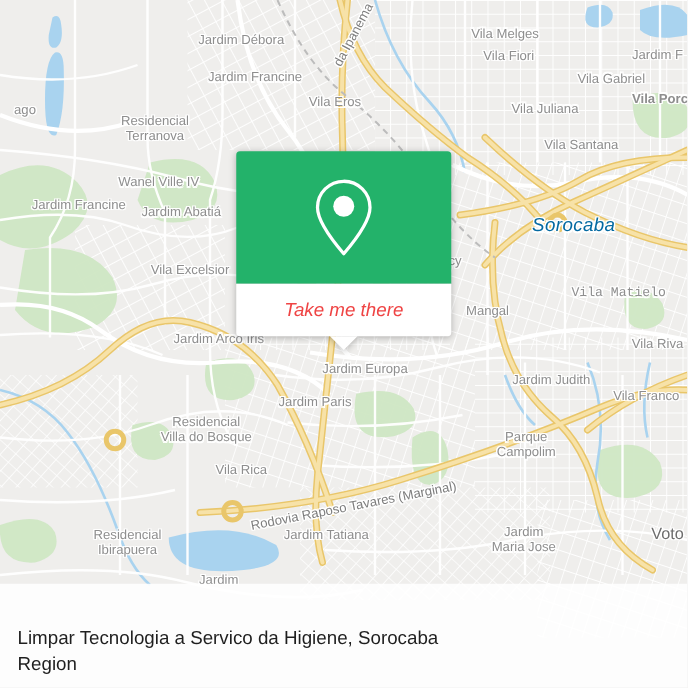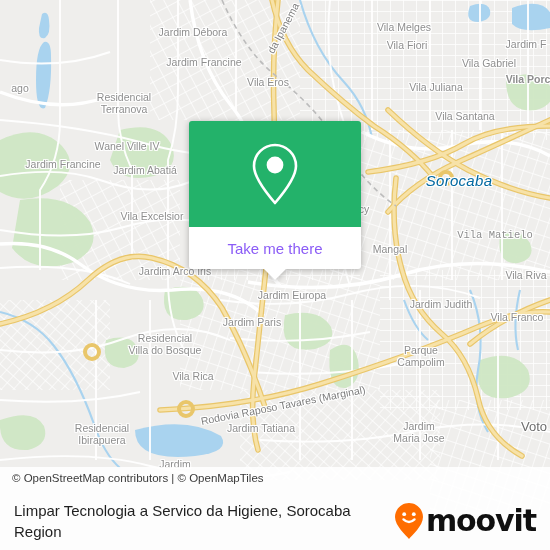--- a/index.html
+++ b/index.html
@@ -74,23 +74,24 @@
   }
   #popup-foot {
     height: 42px;
     background: #ffffff;
     border-radius: 0 0 3px 3px;
     display: flex;
     align-items: center;
     justify-content: center;
   }
   #popup-foot-label {
-    color: #8b5cf6;
+    color: #ef4444;
     font-size: 15px;
     font-family: "Liberation Sans", sans-serif;
+    font-style: italic;
   }
   #popup-tail {
     position: absolute;
     left: 50%;
     top: 148px;
     width: 0; height: 0;
     transform: translateX(-50%);
     border-left: 11px solid transparent;
     border-right: 11px solid transparent;
     border-top: 11px solid #ffffff;
@@ -346,29 +347,19 @@
       </svg>
     </div>
     <div id="popup-foot">
       <span id="popup-foot-label">Take me there</span>
     </div>
     <div id="popup-tail"></div>
   </div>
 
   <div id="bottom-overlay"></div>
 
-  <div id="attribution">© OpenStreetMap contributors | © OpenMapTiles</div>
 
   <div id="footer-row">
     <div id="footer-title">Limpar Tecnologia a Servico da Higiene, Sorocaba Region</div>
 
-    <div id="brand-logo">
-      <svg width="30" height="38" viewBox="0 0 30 38">
-        <path d="M15 1 C7.3 1 1 7.3 1 15 C1 24 12 33 15 37 C18 33 29 24 29 15 C29 7.3 22.7 1 15 1 Z" fill="#ff6d00"></path>
-        <circle cx="10.2" cy="12.2" r="1.9" fill="#ffffff"></circle>
-        <circle cx="19.8" cy="12.2" r="1.9" fill="#ffffff"></circle>
-        <path d="M9.5 17.4 q5.5 5.2 11 0" fill="none" stroke="#ffffff" stroke-width="2.4" stroke-linecap="round"></path>
-      </svg>
-      <span id="brand-wordmark">moovit</span>
-    </div>
   </div>
 
 </div>
 
 </body></html>

